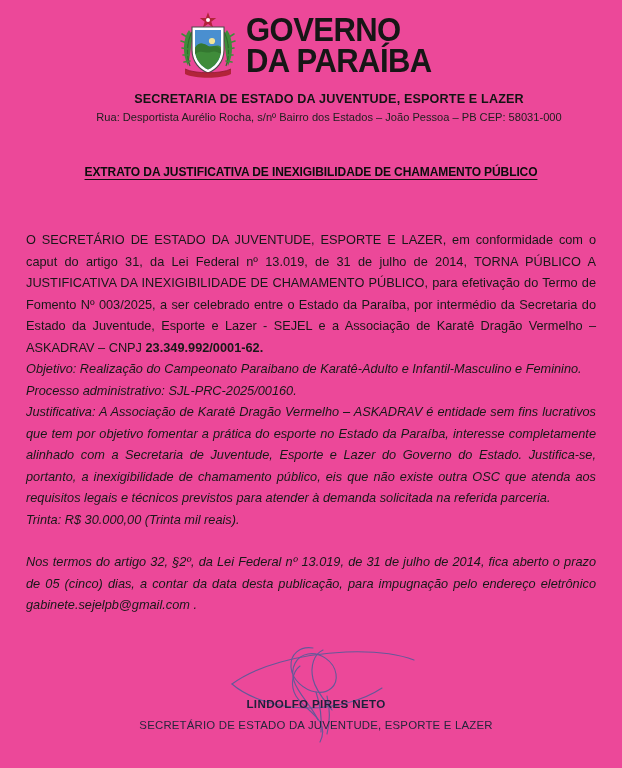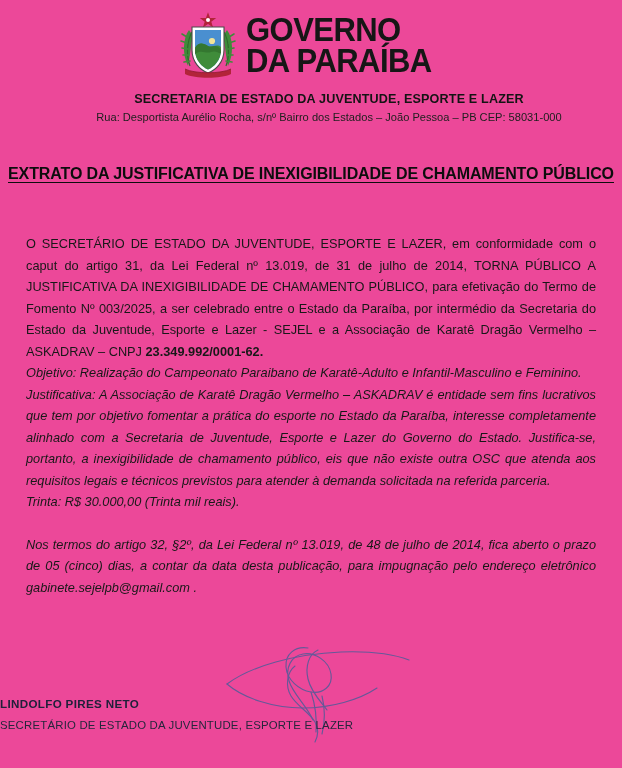--- a/index.html
+++ b/index.html
@@ -75,21 +75,21 @@
     color: #202020;
     margin-top: 5px;
     white-space: nowrap;
   }
 
   
   .doc-title {
     text-align: center;
     margin-top: 42px;
     font-weight: bold;
-    font-size: 16px;
+    font-size: 12px;
     letter-spacing: -0.1px;
     color: #0d0d0d;
   }
   .doc-title u {
     text-decoration: underline;
     text-underline-offset: 2.5px;
   }
 
   
   .body-area {
@@ -114,20 +114,22 @@
   .semib {
     font-weight: 600;
   }
 
   
   .sign-block {
     position: absolute;
     left: 0;
     right: 0;
     top: 636px;
+    text-align: center;
+    padding-left: 10px;
   }
   .sig-canvas {
     position: relative;
     height: 74px;
     width: 100%;
   }
   .sig-canvas svg {
     position: absolute;
     left: 50%;
     transform: translateX(-50%);
@@ -196,26 +198,27 @@
   <div class="doc-title">
     <u>EXTRATO DA JUSTIFICATIVA DE INEXIGIBILIDADE DE CHAMAMENTO PÚBLICO</u>
   </div>
 
   <div class="body-area">
 
     <p class="para"><span>O SECRETÁRIO DE ESTADO DA JUVENTUDE, ESPORTE E LAZER, em conformidade com o caput do artigo 31, da Lei Federal nº 13.019, de 31 de julho de 2014, TORNA PÚBLICO A JUSTIFICATIVA DA INEXIGIBILIDADE DE CHAMAMENTO PÚBLICO, para efetivação do Termo de Fomento Nº 003/2025, a ser celebrado entre o Estado da Paraíba, por intermédio da Secretaria do Estado da Juventude, Esporte e Lazer - SEJEL e a Associação de Karatê Dragão Vermelho – ASKADRAV – CNPJ </span><span class="semib">23.349.992/0001-62.</span></p>
 
     <p class="para">Objetivo: Realização do Campeonato Paraibano de Karatê-Adulto e Infantil-Masculino e Feminino.</p>
 
+    <p class="para">Processo administrativo: SJL-PRC-2025/00160.</p>
 
     <p class="para">Justificativa: A Associação de Karatê Dragão Vermelho – ASKADRAV é entidade sem fins lucrativos que tem por objetivo fomentar a prática do esporte no Estado da Paraíba, interesse completamente alinhado com a Secretaria de Juventude, Esporte e Lazer do Governo do Estado. Justifica-se, portanto, a inexigibilidade de chamamento público, eis que não existe outra OSC que atenda aos requisitos legais e técnicos previstos para atender à demanda solicitada na referida parceria.</p>
 
     <p class="para">Trinta: R$ 30.000,00 (Trinta mil reais).</p>
 
-    <p class="para gap">Nos termos do artigo 32, §2º, da Lei Federal nº 13.019, de 48 de julho de 2014, fica aberto o prazo de 05 (cinco) dias, a contar da data desta publicação, para impugnação pelo endereço eletrônico gabinete.sejelpb@gmail.com .</p>
+    <p class="para gap">Nos termos do artigo 32, §2º, da Lei Federal nº 13.019, de 31 de julho de 2014, fica aberto o prazo de 05 (cinco) dias, a contar da data desta publicação, para impugnação pelo endereço eletrônico gabinete.sejelpb@gmail.com .</p>
   </div>
 
   <div class="sign-block">
     <div class="sig-canvas">
       <svg width="240" height="110" viewBox="0 0 240 110" aria-hidden="true">
         <g fill="none" stroke="#5b5a99" stroke-width="1.15" stroke-linecap="round" opacity="0.92">
           <path d="M117 12 C104 10 94 18 95 31 C96 44 108 54 120 56 C132 58 142 50 140 38
                    C138 25 124 16 112 18 C100 20 94 32 98 45 C102 58 116 70 122 84"></path>
           <path d="M127 14 C118 18 114 30 117 43 C120 56 130 66 136 74"></path>
           <path d="M104 30 C96 36 94 50 100 60 C106 70 118 76 124 86 C128 93 127 100 124 106"></path>

